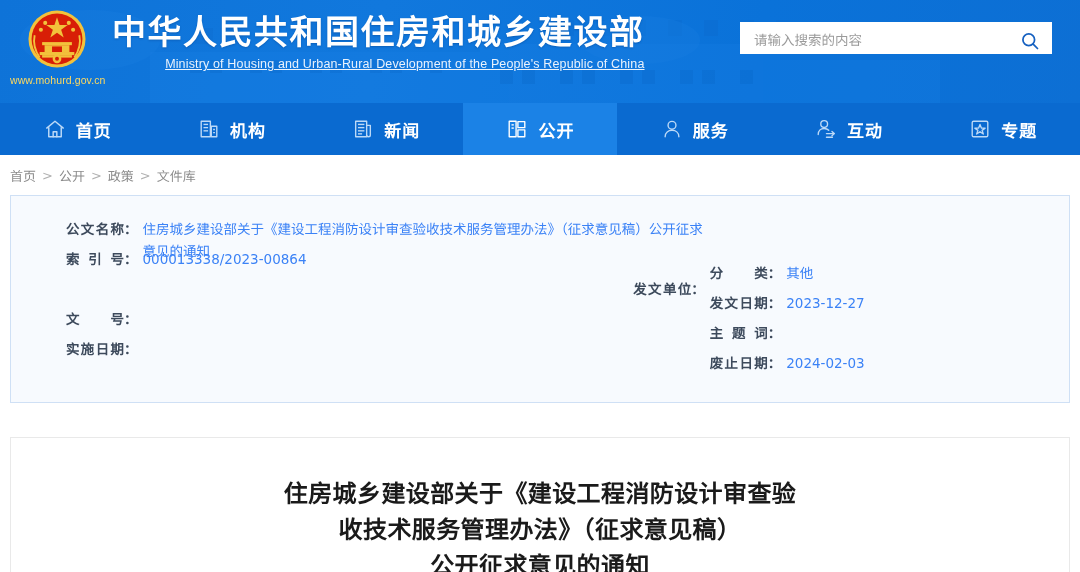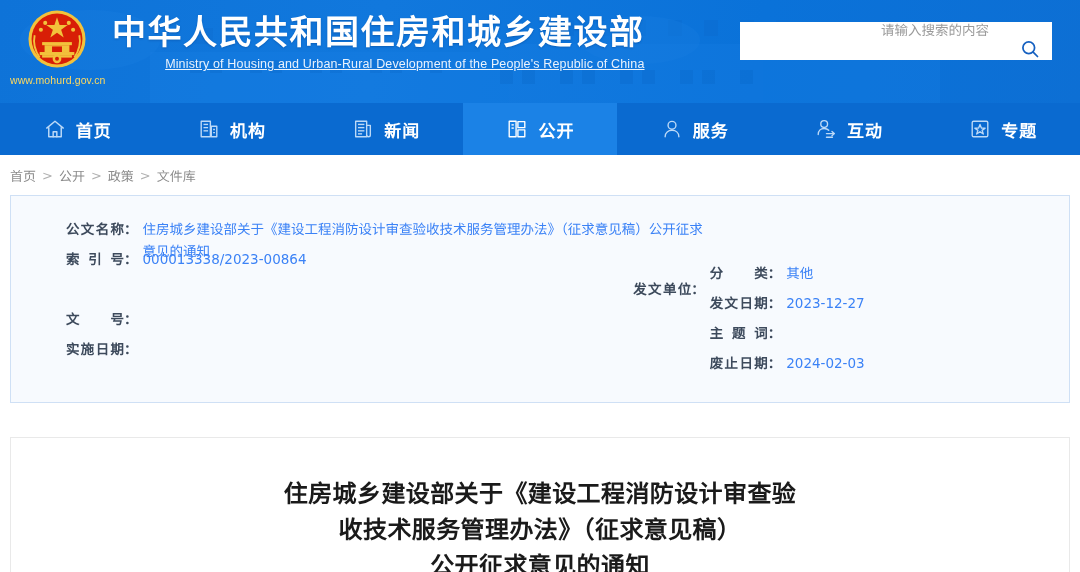--- a/index.html
+++ b/index.html
@@ -82,26 +82,25 @@
     margin-top: 3px;
     margin-left: 3px;
     white-space: nowrap;
     text-decoration: underline;
   }
   .search-box {
     position: absolute;
     right: 28px;
     top: 22px;
     width: 312px;
-    height: 38px;
+    height: 32px;
     background: #ffffff;
     display: flex;
-    align-items: flex-end;
+    align-items: flex-start;
     z-index: 4;
-    flex-direction: column;
   }
   .search-input {
     flex: 1;
     border: none;
     outline: none;
     height: 36px;
     padding-left: 14px;
     font-size: 13.5px;
     color: #333;
     font-family: "DejaVu Sans", "Liberation Sans", sans-serif;

